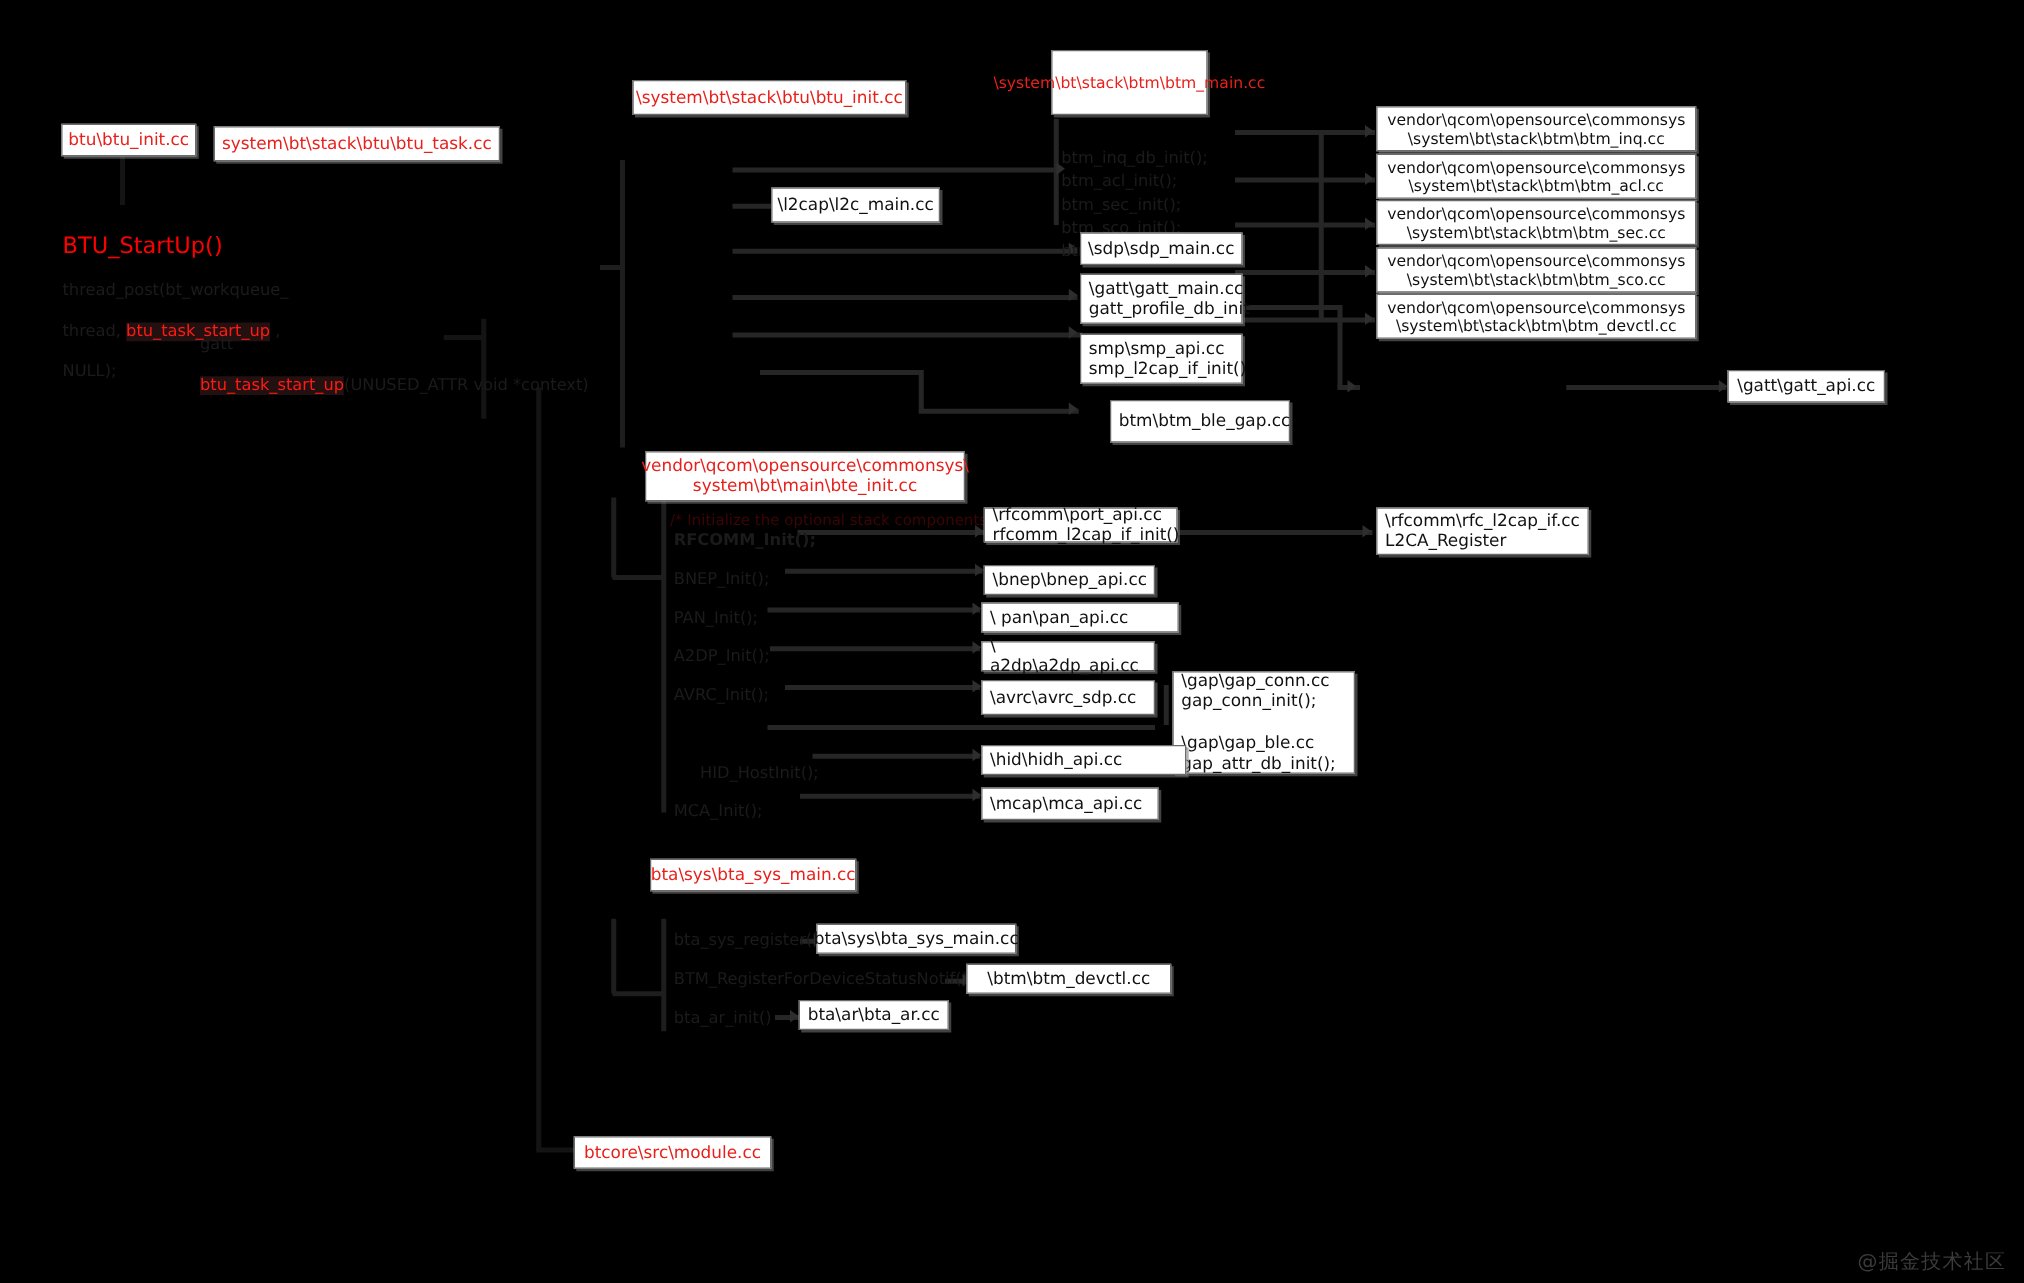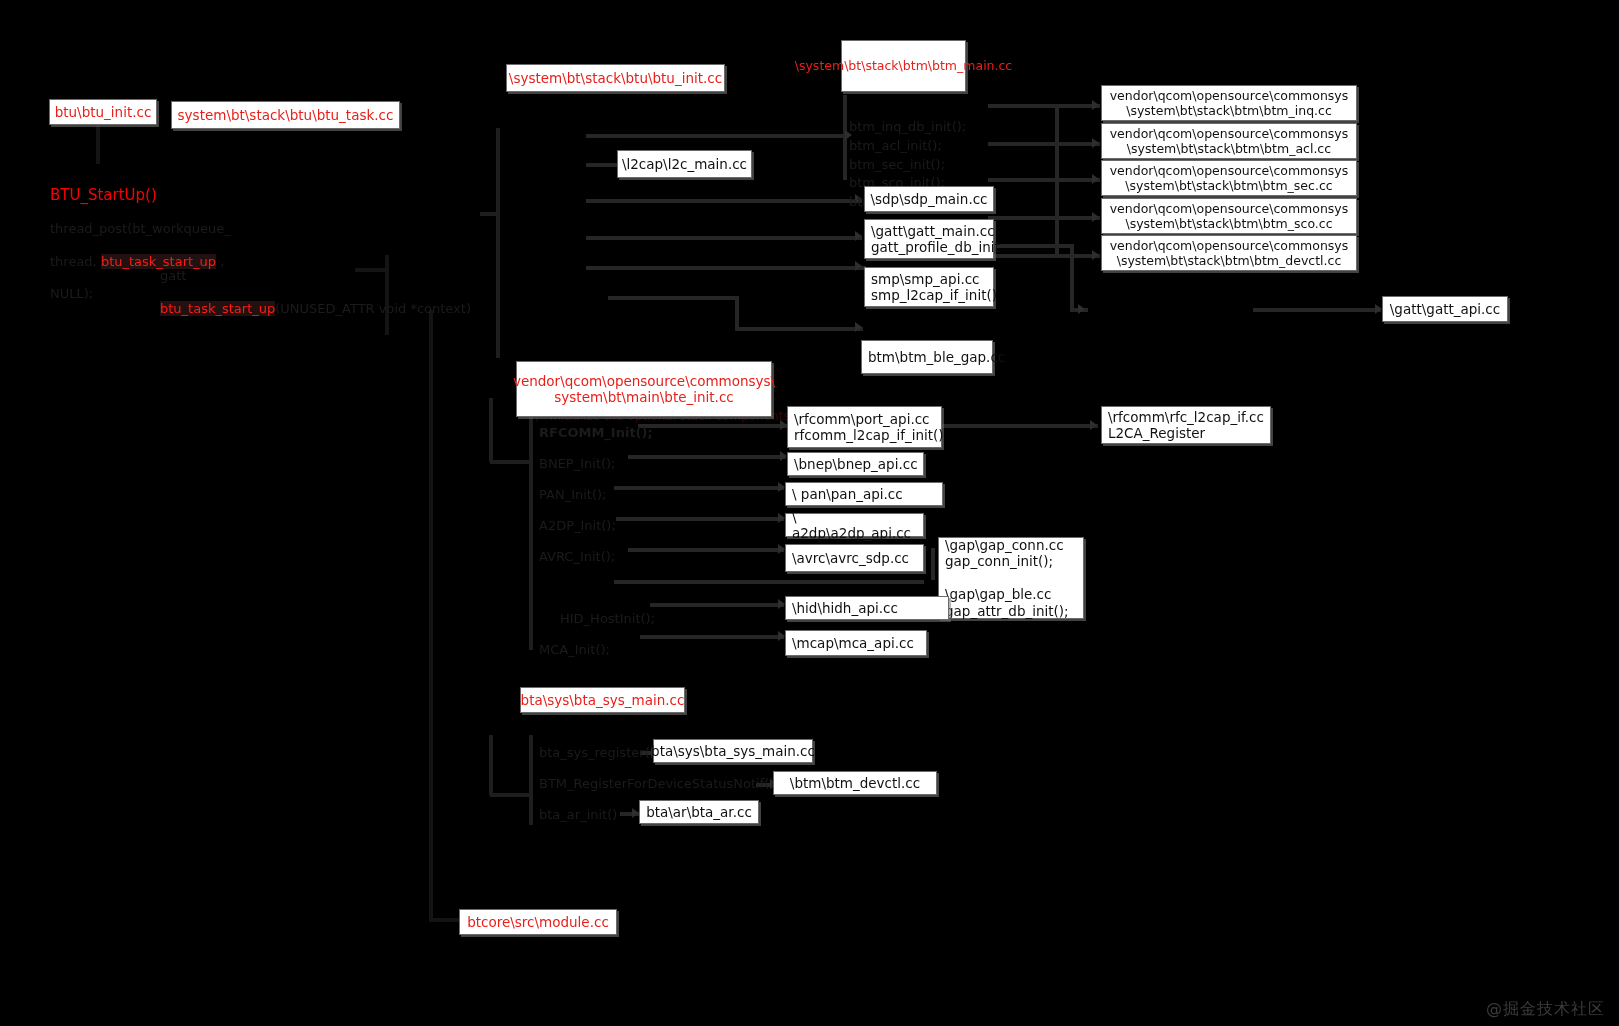--- a/index.html
+++ b/index.html
@@ -168,21 +168,21 @@
   <div class="arrow" style="left:778px; top:482px;"></div>
   <div class="arrow" style="left:778px; top:513px;"></div>
   <div class="arrow" style="left:778px; top:544px;"></div>
   <div class="arrow" style="left:778px; top:599px;"></div>
   <div class="arrow" style="left:778px; top:631px;"></div>
   <div class="arrow" style="left:651px; top:747px;"></div>
   <div class="arrow" style="left:770px; top:779px;"></div>
   <div class="arrow" style="left:632px; top:808px;"></div>
 
   <div class="dim" style="left:50px; top:170px; width:300px;">
-    <div class="dim bright-red" style="position:static; font-size:15px;">BTU_StartUp()</div>
+    <div class="dim bright-red" style="position:static; font-size:18px;">BTU_StartUp()</div>
     <div>thread_post(bt_workqueue_</div>
     <div style="white-space:nowrap;">
       <span>thread,</span>
       <span class="dim hl" style="position:static;">btu_task_start_up</span>
       <span>,</span>
     </div>
     <div>NULL);</div>
   </div>
 
   <div class="dim" style="left:160px; top:252px; width:220px;">
@@ -227,40 +227,40 @@
   <div class="node" style="left:617px; top:150px; width:135px; height:28px;">\l2cap\l2c_main.cc</div>
 
   <div class="node" style="left:864px; top:186px; width:130px; height:26px;">\sdp\sdp_main.cc</div>
 
   <div class="node left" style="left:864px; top:219px; width:130px; height:40px;">\gatt\gatt_main.cc
 gatt_profile_db_init</div>
 
   <div class="node left" style="left:864px; top:267px; width:130px; height:40px;">smp\smp_api.cc
 smp_l2cap_if_init()</div>
 
-  <div class="node left" style="left:861px; top:320px; width:132px; height:34px;margin-top:20px;">btm\btm_ble_gap.cc</div>
+  <div class="node left" style="left:888px; top:320px; width:144px; height:34px;">btm\btm_ble_gap.cc</div>
 
   <div class="node small" style="left:1101px; top:85px; width:256px; height:36px;">vendor\qcom\opensource\commonsys
 \system\bt\stack\btm\btm_inq.cc</div>
   <div class="node small" style="left:1101px; top:123px; width:256px; height:36px;">vendor\qcom\opensource\commonsys
 \system\bt\stack\btm\btm_acl.cc</div>
   <div class="node small" style="left:1101px; top:160px; width:256px; height:36px;">vendor\qcom\opensource\commonsys
 \system\bt\stack\btm\btm_sec.cc</div>
   <div class="node small" style="left:1101px; top:198px; width:256px; height:36px;">vendor\qcom\opensource\commonsys
 \system\bt\stack\btm\btm_sco.cc</div>
   <div class="node small" style="left:1101px; top:235px; width:256px; height:36px;">vendor\qcom\opensource\commonsys
 \system\bt\stack\btm\btm_devctl.cc</div>
 
 
   <div class="node" style="left:1382px; top:296px; width:126px; height:26px;">\gatt\gatt_api.cc</div>
 
-  <div class="node red" style="left:516px; top:361px; width:256px; height:56px;">vendor\qcom\opensource\commonsys\
+  <div class="node red" style="left:516px; top:361px; width:256px; height:40px;">vendor\qcom\opensource\commonsys\
 system\bt\main\bte_init.cc</div>
 
-  <div class="node left" style="left:787px; top:406px; width:155px; height:42px;">\rfcomm\port_api.cc
+  <div class="node left" style="left:787px; top:406px; width:155px; height:28px;">\rfcomm\port_api.cc
 rfcomm_l2cap_if_init()</div>
 
   <div class="node left" style="left:1101px; top:406px; width:170px; height:38px;">\rfcomm\rfc_l2cap_if.cc
 L2CA_Register</div>
 
   <div class="node left" style="left:787px; top:452px; width:137px; height:24px;">\bnep\bnep_api.cc</div>
 
   <div class="node left" style="left:785px; top:482px; width:158px; height:24px;">\ pan\pan_api.cc</div>
 
   <div class="node left" style="left:785px; top:513px; width:139px; height:24px;">\ a2dp\a2dp_api.cc</div>

